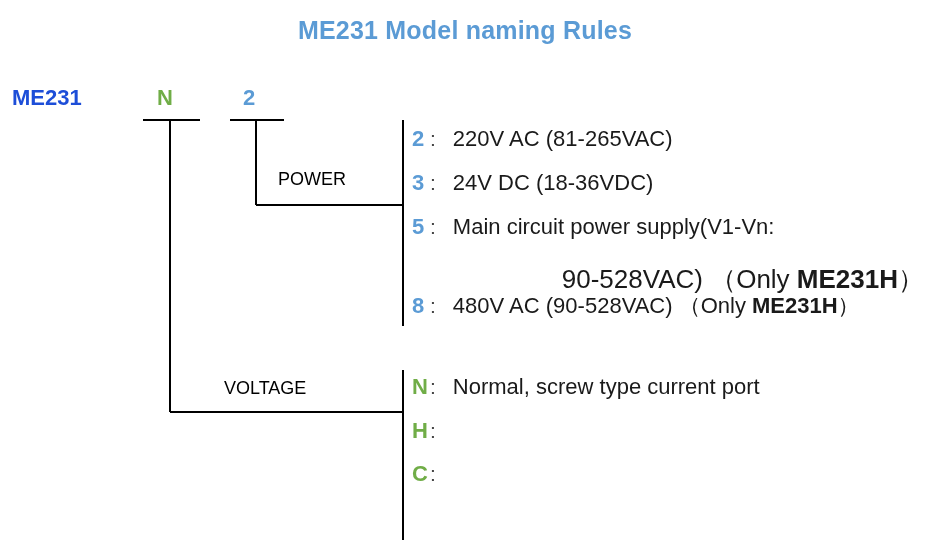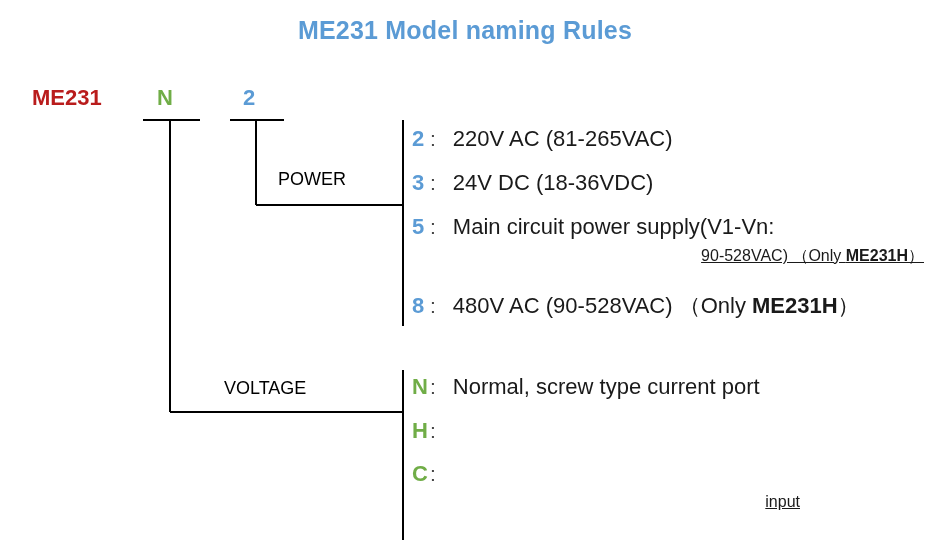--- a/index.html
+++ b/index.html
@@ -36,21 +36,21 @@
     letter-spacing: 0.2px;
   }
 
   
   .token {
     position: absolute;
     font-size: 22px;
     font-weight: bold;
     white-space: nowrap;
   }
-  .token-base  { left: 32px;  top: 85px; color: #b91c1c; }
+  .token-base  { left: 12px;  top: 85px; color: #1d4ed8; }
   .token-volt  { left: 157px; top: 85px; color: #70AD47; }
   .token-power { left: 243px; top: 85px; color: #5B9BD5; }
 
   
   #connectors {
     position: absolute;
     left: 0; top: 0;
     width: 930px;
     height: 543px;
     pointer-events: none;
@@ -94,26 +94,25 @@
     padding-right: 17px;
   }
   .opt-desc {
     font-size: 22px;
     color: #1a1a1a;
     flex: 0 1 auto;
     white-space: nowrap;
   }
   .opt-desc b { font-weight: bold; }
   .opt-cont {
-    font-size: 16px;
+    font-size: 26px;
     color: #1a1a1a;
     text-align: right;
     white-space: nowrap;
-    margin-top: 6px;
-    text-decoration: underline;
+    margin-top: 22px;
   }
   .opt-cont.narrow { width: 388px; }
   .opt-cont b { font-weight: bold; }
 
   
   .row-p2 { top: 126px; }
   .row-p3 { top: 170px; }
   .row-p5 { top: 214px; }
   .row-p8 { top: 291px; }
   .row-v-n { top: 374px; }
@@ -199,16 +198,15 @@
       <span class="opt-key green">H</span>
       <span class="opt-colon">:</span>
     </div>
   </div>
 
   <div class="option-row row-v-c">
     <div class="option-main">
       <span class="opt-key green">C</span>
       <span class="opt-colon">:</span>
     </div>
-    <div class="opt-cont narrow">input</div>
   </div>
 
 </div>
 
 </body></html>

